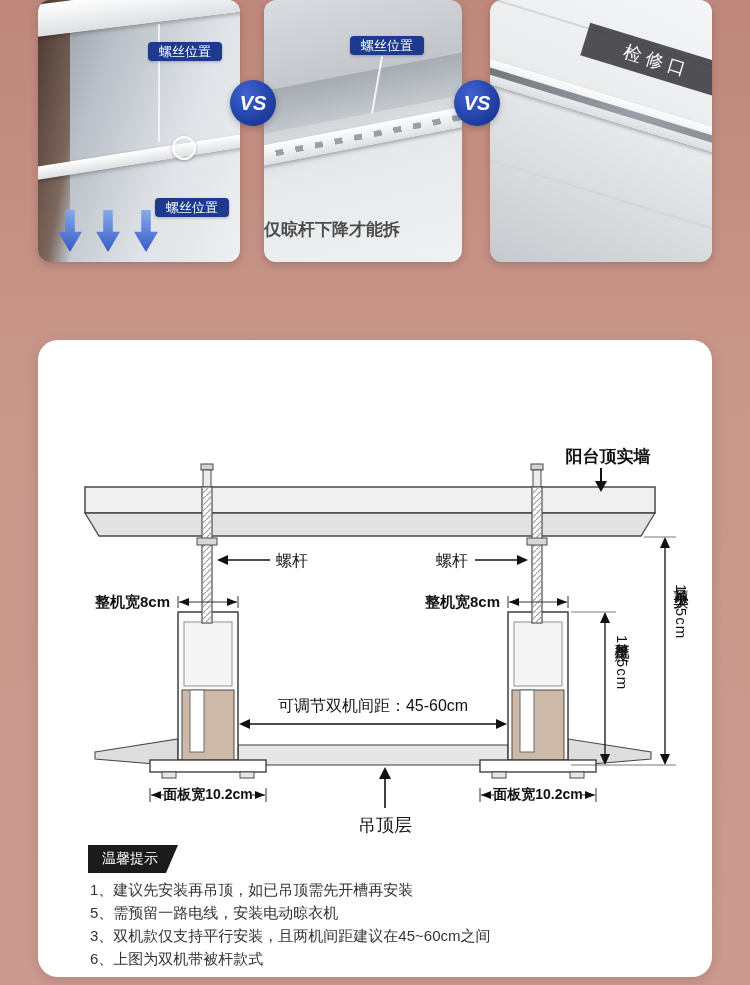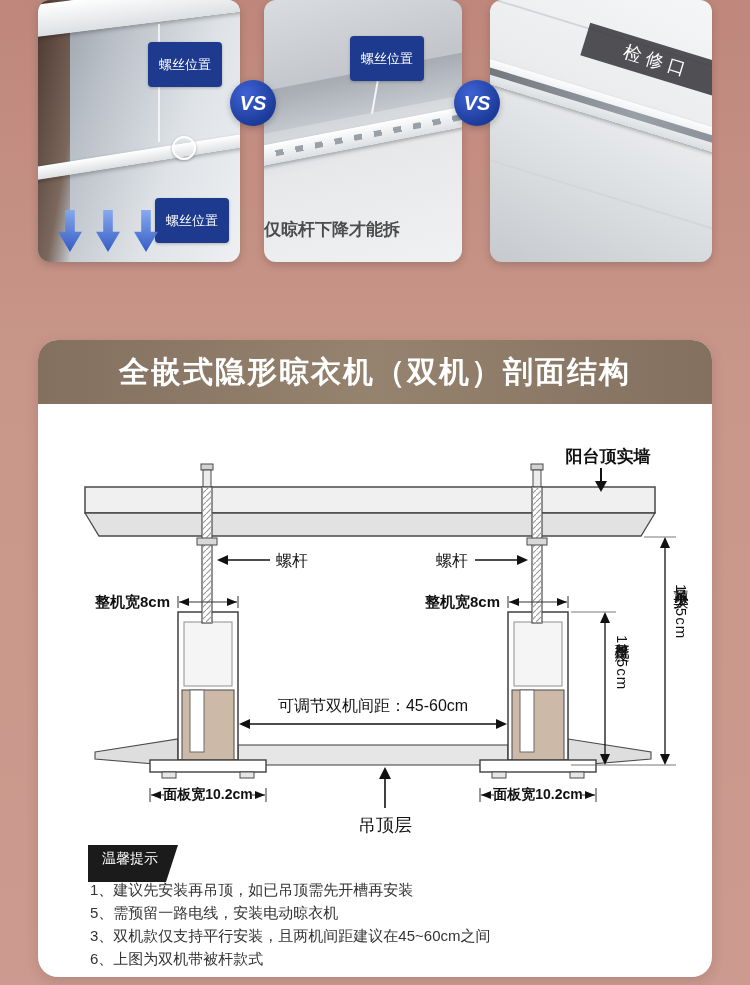--- a/index.html
+++ b/index.html
@@ -13,21 +13,21 @@
   .panel1{left:38px;width:202px;
           background:linear-gradient(110deg,#8e959e 0%,#b9bfc7 30%,#dfe3e7 65%,#eef0f2 100%);}
   .p1-wall{position:absolute;left:0;top:0;width:32px;height:100%;
            background:linear-gradient(100deg,#4a372e 0%,#7b675c 70%,rgba(123,103,92,0) 100%);}
   .rail{position:absolute;background:linear-gradient(180deg,#ffffff,#dde0e3);
         box-shadow:0 2px 4px rgba(0,0,0,.28);}
   .r1a{width:232px;height:32px;left:-14px;top:-8px;transform:rotate(-7deg);}
   .r1b{width:238px;height:13px;left:-14px;top:150px;transform:rotate(-9deg);}
   .wire{position:absolute;width:2px;height:118px;left:120px;top:24px;background:rgba(255,255,255,.7);}
   .pill{position:absolute;background:#1d3a8e;color:#fff;font-size:13px;line-height:1;
-        padding:16px 11px;border-radius:4px;white-space:nowrap;box-shadow:0 1px 3px rgba(0,0,0,.25);}
+        padding:3px 11px;border-radius:4px;white-space:nowrap;box-shadow:0 1px 3px rgba(0,0,0,.25);}
   .hl-circle{position:absolute;width:24px;height:24px;border:2px solid #fff;border-radius:50%;
              box-shadow:0 1px 3px rgba(0,0,0,.3);}
   .down-arrow{position:absolute;width:24px;height:42px;opacity:.95;
               background:linear-gradient(180deg,#83a7ef,#2c55c4);
               clip-path:polygon(30% 0,70% 0,70% 52%,100% 52%,50% 100%,0 52%,30% 52%);}
   .panel2{left:264px;width:198px;
           background:linear-gradient(165deg,#d9dce0 0%,#c2c6cb 32%,#e6e8ea 58%,#f0f1f3 100%);}
   .p2-shadow{position:absolute;width:240px;height:42px;left:-20px;top:72px;transform:rotate(-11deg);
              background:linear-gradient(180deg,#979da5,#bcc1c7);opacity:.65;}
   .p2-rail{width:240px;height:20px;left:-20px;top:126px;transform:rotate(-11deg);}
@@ -60,21 +60,21 @@
   .card-header{height:64px;background:linear-gradient(90deg,#83705f,#95836f 50%,#83705f);
                display:flex;align-items:center;justify-content:center;
                color:#fff;font-size:30px;font-weight:700;letter-spacing:2px;}
   .diagram{position:absolute;left:0;top:0;width:674px;height:637px;}
   svg text{font-family:"Liberation Sans",sans-serif;fill:#111;}
   .vlabel{position:absolute;writing-mode:vertical-rl;text-orientation:mixed;
           font-size:15px;color:#111;letter-spacing:1px;}
   .vl-inner{left:574px;top:291px;}
   .vl-outer{left:633px;top:238px;}
   .badge{position:absolute;left:50px;top:505px;background:#1b1b1b;color:#fff;font-size:14px;
-         padding:5px 20px 14px 14px;clip-path:polygon(0 0,100% 0,calc(100% - 12px) 100%,0 100%);}
+         padding:5px 20px 5px 14px;clip-path:polygon(0 0,100% 0,calc(100% - 12px) 100%,0 100%);}
   .tips{position:absolute;left:52px;top:538px;font-size:15px;color:#333;line-height:23px;}
 </style>
 </head>
 <body>
 
 <div class="page">
 
   <div class="panel panel1">
     <div class="p1-wall"></div>
     <div class="rail r1a"></div>
@@ -105,21 +105,20 @@
   <div class="panel panel3">
     <div class="seam s1"></div>
     <div class="seam s2"></div>
     <div class="rail p3-rail">
       <div class="p3-slot"></div>
     </div>
     <div class="banner">检修口</div>
   </div>
 
   <div class="card">
-    <div class="card-header">全嵌式隐形晾衣机（双机）剖面结构</div>
 
     <svg class="diagram" width="674" height="637" viewBox="0 0 674 637">
       <defs>
         <pattern id="hatch" width="6" height="6" patternUnits="userSpaceOnUse">
           <path d="M0 6 L6 0" stroke="#9a9a9a" stroke-width="1.2"></path>
         </pattern>
       </defs>
 
       <g>
         <rect x="47" y="147" width="570" height="26" fill="#f0f0f0" stroke="#4a4a4a" stroke-width="1.5"></rect>

